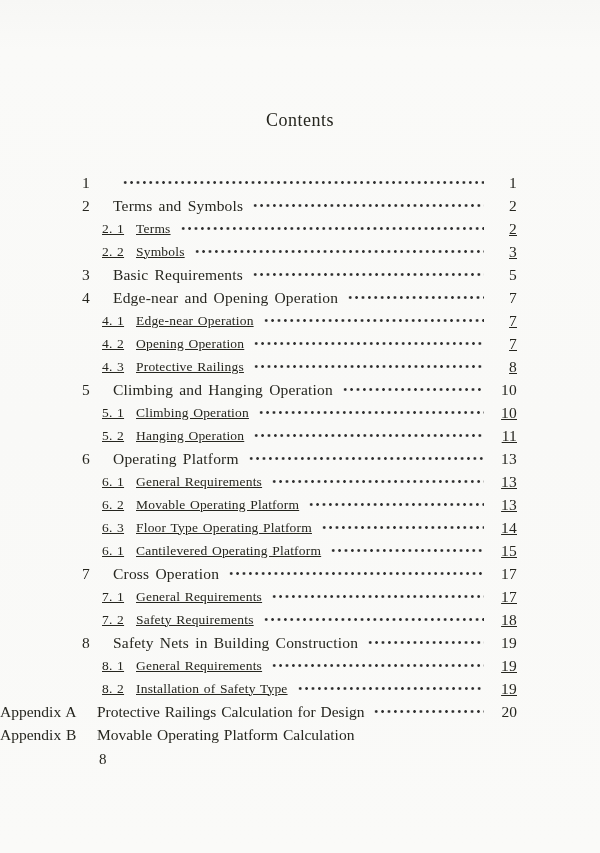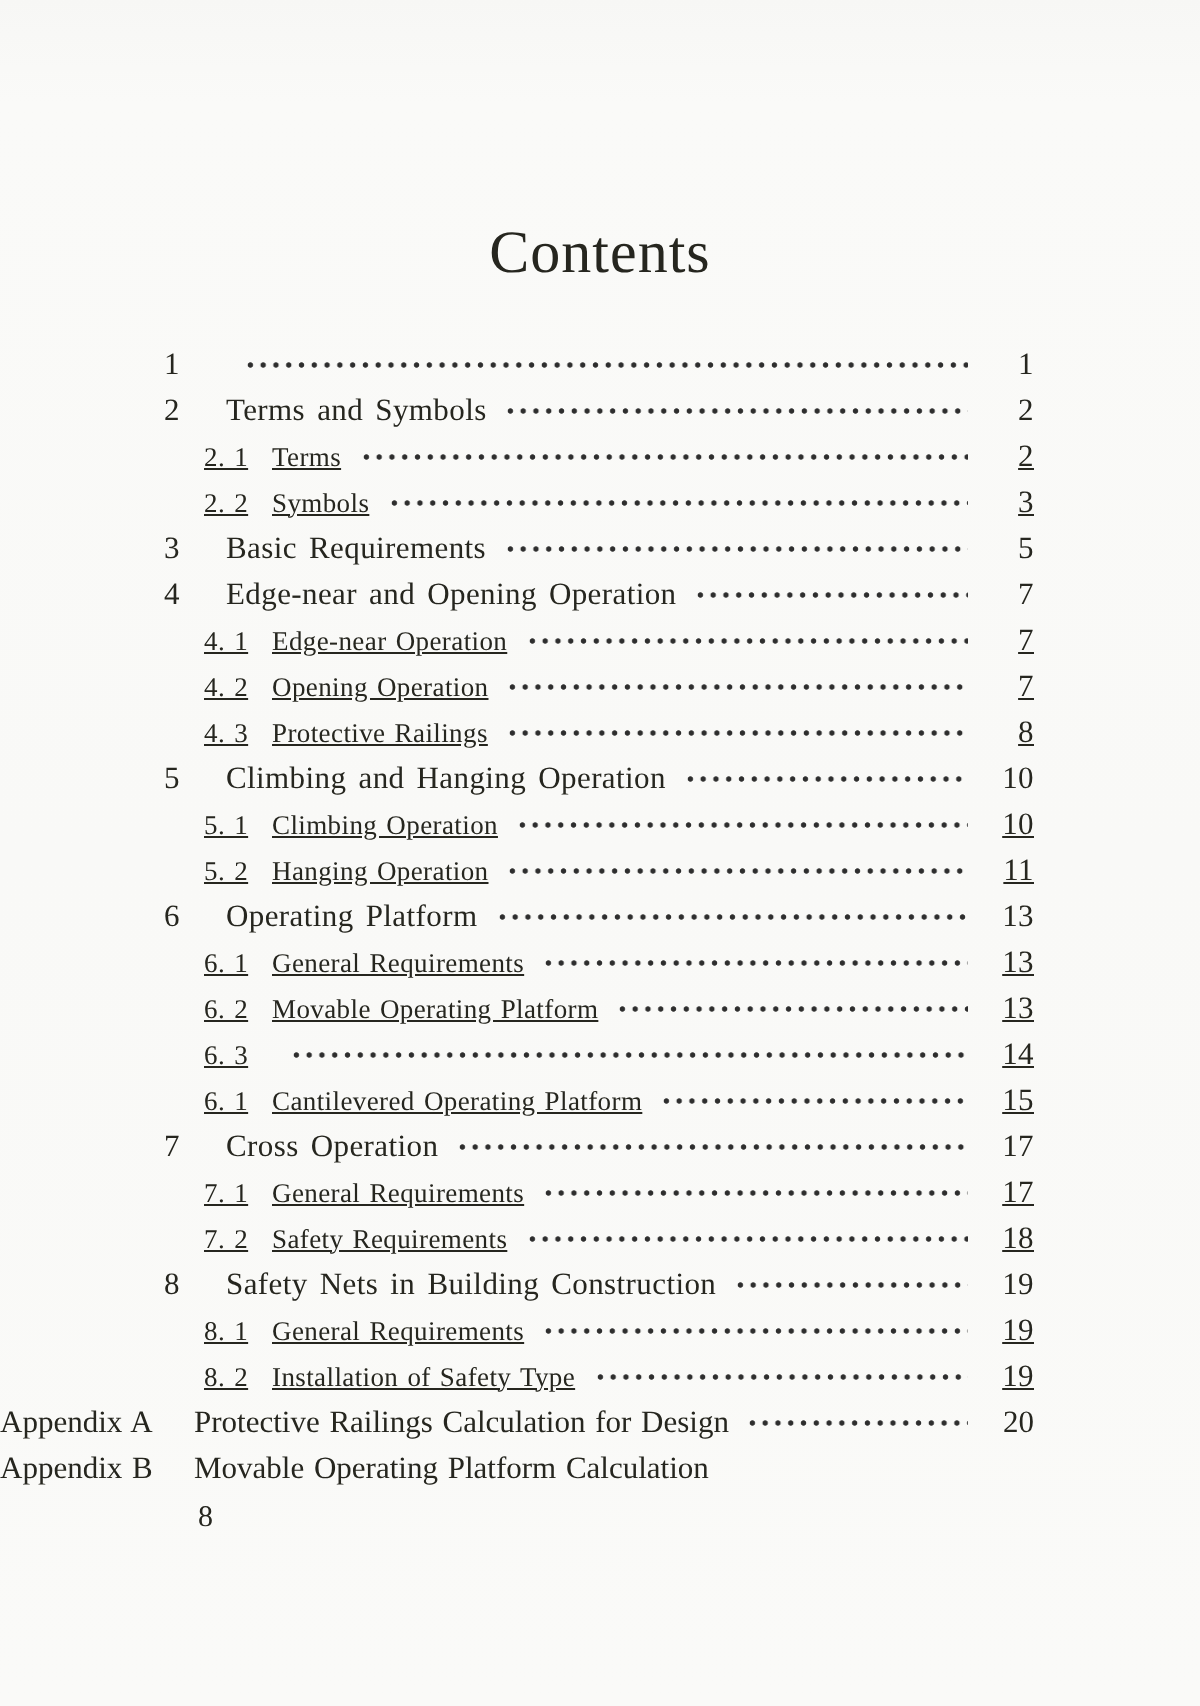--- a/index.html
+++ b/index.html
@@ -20,21 +20,21 @@
     background:
       linear-gradient(180deg, #f7f7f5 0%, #fafaf8 6%, #f9f9f7 50%, #fafaf8 100%);
     overflow: hidden;
   }
   .title {
     position: absolute;
     top: 110px;
     left: 0;
     width: 100%;
     text-align: center;
-    font-size: 30px;
+    font-size: 18px;
     font-weight: normal;
     letter-spacing: 0.5px;
     color: var(--ink);
   }
   .toc {
     position: absolute;
     top: 171px;
     left: 0;
     right: 0;
   }
@@ -171,20 +171,21 @@
     <span class="pg">13</span>
   </div>
       <div class="row section">
     <span class="num">6. 2</span>
     <span class="ttl">Movable Operating Platform</span>
     <span class="dots"></span>
     <span class="pg">13</span>
   </div>
       <div class="row section">
     <span class="num">6. 3</span>
+    <span class="ttl">Floor Type Operating Platform</span>
     <span class="dots"></span>
     <span class="pg">14</span>
   </div>
       <div class="row section">
     <span class="num">6. 1</span>
     <span class="ttl">Cantilevered Operating Platform</span>
     <span class="dots"></span>
     <span class="pg">15</span>
   </div>
       <div class="row chapter">

